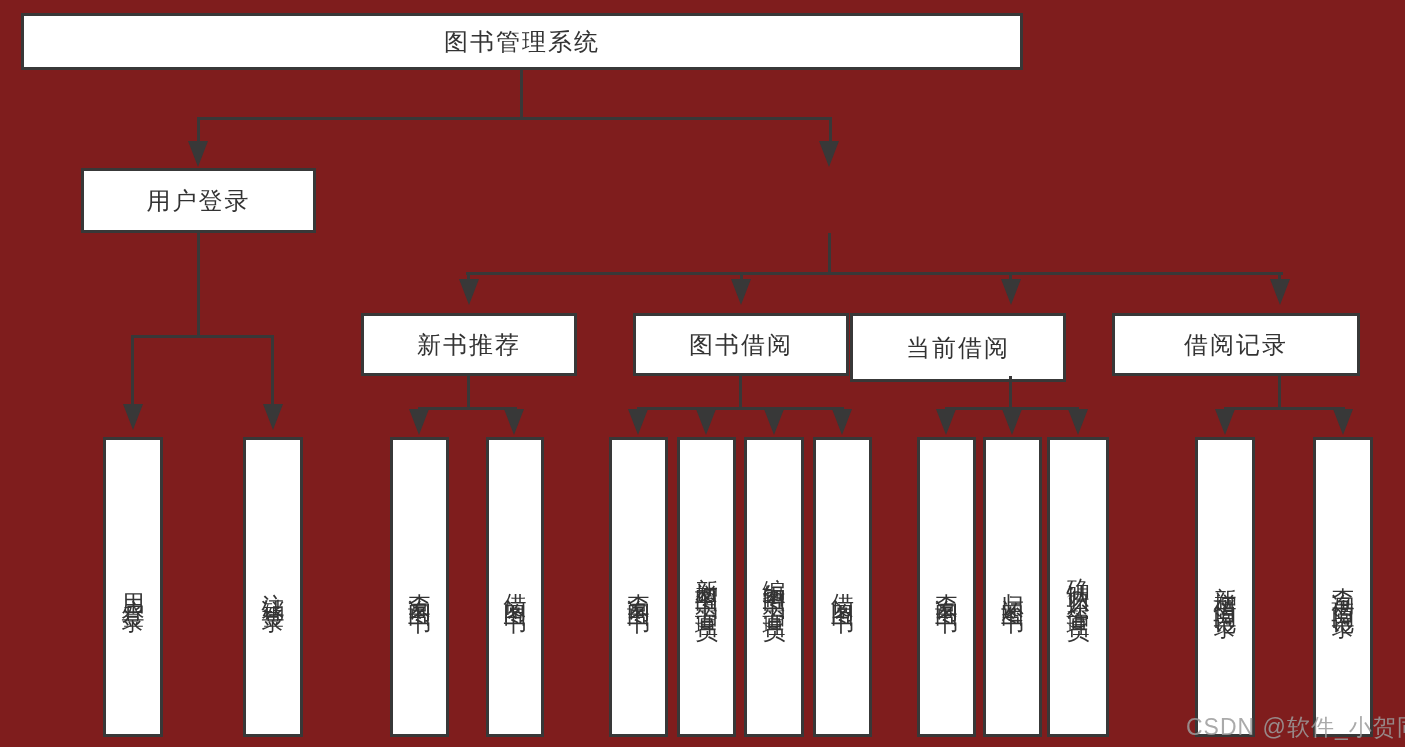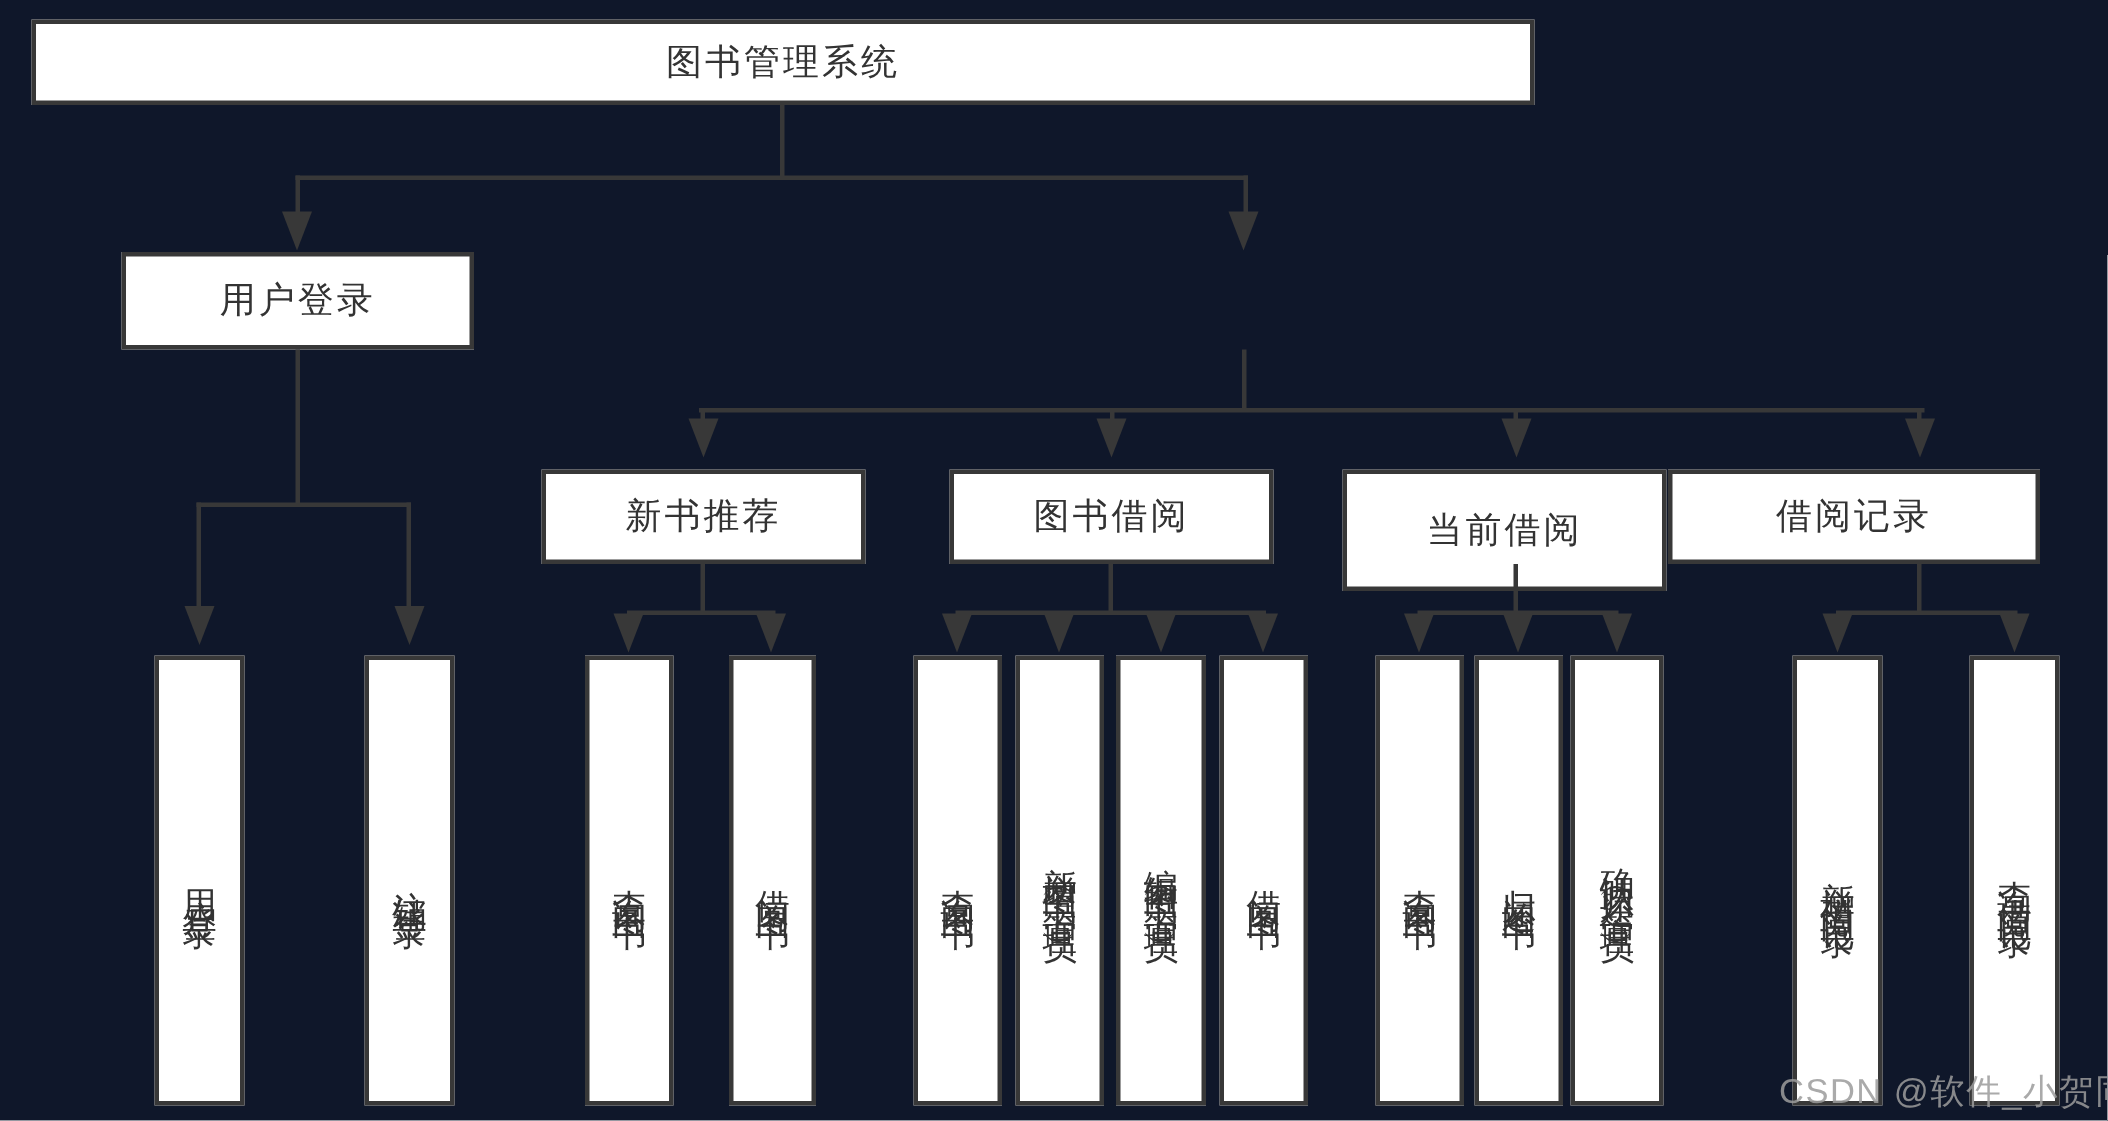--- a/index.html
+++ b/index.html
@@ -1,19 +1,19 @@
 <!DOCTYPE html>
 <html><head>
 <meta charset="utf-8">
 <style>
   html,body{margin:0;padding:0;background:#ffffff;}
   .canvas{
     position:relative;
     width:1405px;height:747px;
-    background:#0f172a;
+    background:#7f1d1d;
     font-family:"Liberation Sans",sans-serif;
     overflow:hidden;
   }
   .box{
     position:absolute;
     background:#ffffff;
     border:3px solid #383838;
     box-sizing:border-box;
     display:flex;
     align-items:center;
@@ -91,21 +91,21 @@
   <div class="arrow" style="left:731px;top:279px"></div>
   <div class="arrow" style="left:1001px;top:279px"></div>
   <div class="arrow" style="left:1270px;top:279px"></div>
 
   <div class="box" style="left:633px;top:313px;width:216px;height:63px">
     <span class="htext">图书借阅</span>
   </div>
   <div class="box" style="left:361px;top:313px;width:216px;height:63px">
     <span class="htext">新书推荐</span>
   </div>
-  <div class="box" style="left:895px;top:313px;width:216px;height:81px">
+  <div class="box" style="left:850px;top:313px;width:216px;height:69px">
     <span class="htext">当前借阅</span>
   </div>
   <div class="box" style="left:1112px;top:313px;width:248px;height:63px">
     <span class="htext">借阅记录</span>
   </div>
 
   <div class="vl" style="left:467px;top:376px;height:33px"></div>
   <div class="hl" style="left:418px;top:407px;width:99px"></div>
   <div class="arrow" style="left:409px;top:409px"></div>
   <div class="arrow" style="left:504px;top:409px"></div>

